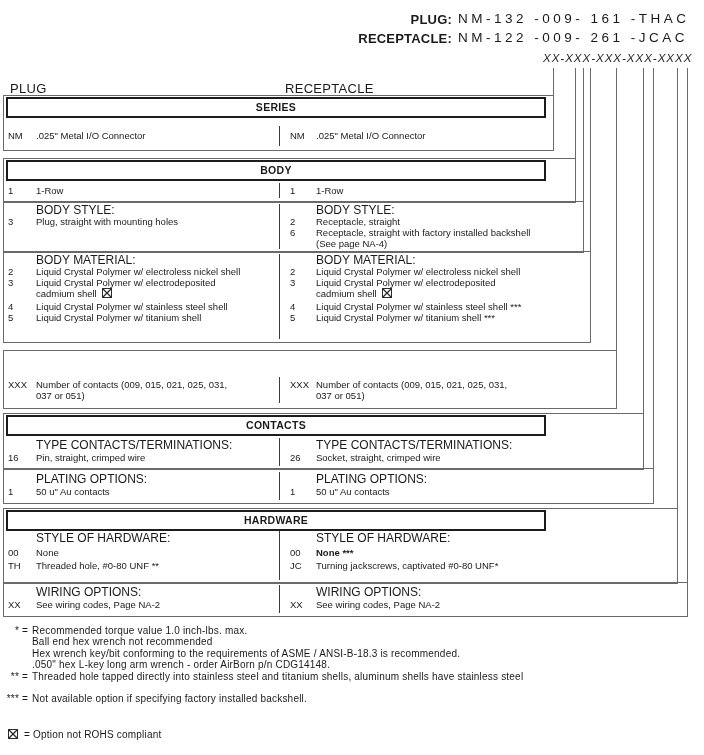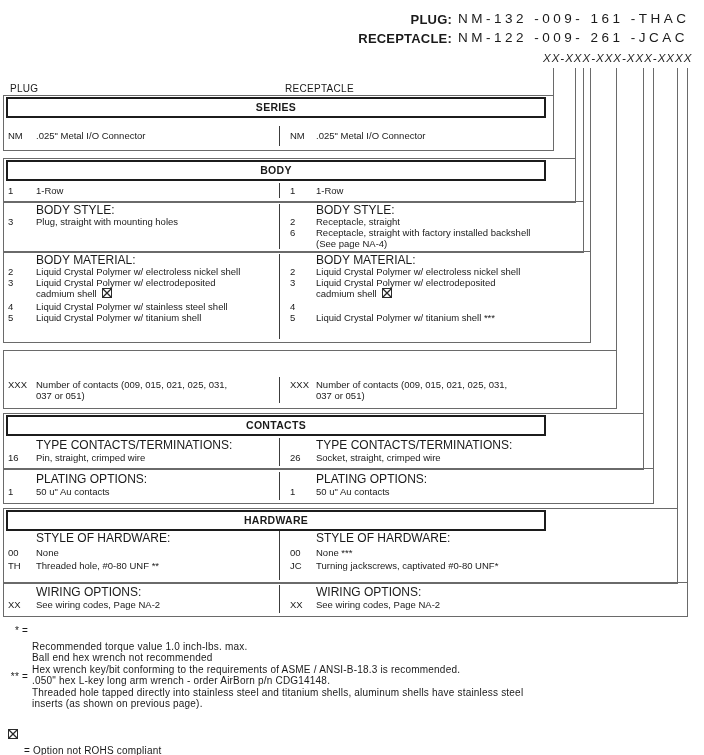--- a/index.html
+++ b/index.html
@@ -1,32 +1,32 @@
 <!DOCTYPE html>
 <html><head>
 <meta charset="utf-8">
 <style>
   html,body{margin:0;padding:0;background:#fff;}
   #page{position:relative;width:704px;height:755px;background:#fff;overflow:hidden;
         font-family:"Liberation Sans","DejaVu Sans",sans-serif;color:#1a1a1a;}
   .abs{position:absolute;white-space:nowrap;}
   .txt{font-size:9.5px;line-height:11px;}
   .lbl{font-size:12px;line-height:11px;}
-  .colhdr{font-size:10px;line-height:11px;letter-spacing:.3px;text-align:right;}
+  .colhdr{font-size:13px;line-height:11px;letter-spacing:.3px;text-align:right;}
   .pnlabel{font-size:13px;font-weight:bold;letter-spacing:.2px;text-align:right;}
   .pnvalue{font-size:13.5px;letter-spacing:3.5px;}
   .pnmask{font-size:11.5px;letter-spacing:1px;color:#222;}
   .groupbox{position:absolute;border:1px solid #6a6a6a;background:transparent;}
   .hdrbox{position:absolute;border:2px solid #1c1c1c;text-align:center;
           font-weight:bold;font-size:10.5px;line-height:17px;letter-spacing:.3px;background:#fff;}
   .vline{position:absolute;width:0;border-left:1px solid #6a6a6a;}
   .pipe{position:absolute;width:0;border-left:1px solid #3c3c3c;}
   .fnrow{position:absolute;white-space:nowrap;font-size:10px;line-height:11px;letter-spacing:.2px;}
   .fnmark{display:inline-block;width:26px;text-align:right;vertical-align:top;}
-  .fntext{display:inline-block;margin-left:4px;vertical-align:top;margin-top:16px;}
+  .fntext{display:inline-block;margin-left:4px;vertical-align:top;}
   .rohs-box{display:inline-block;width:8px;height:8px;border:1px solid #2a2a2a;margin-left:5px;
     vertical-align:-1px;
     background:
       linear-gradient(45deg,transparent 42%,#2a2a2a 46%,#2a2a2a 54%,transparent 58%),
       linear-gradient(-45deg,transparent 42%,#2a2a2a 46%,#2a2a2a 54%,transparent 58%);}
   .rohs-box.lead{margin-left:0;margin-right:2px;}
 </style>
 </head>
 <body>
 
@@ -108,20 +108,21 @@
   <div class="abs txt" style="left:36px;top:301px;">Liquid Crystal Polymer w/ stainless steel shell</div>
   <div class="abs txt" style="left:8px;top:312px;">5</div>
   <div class="abs txt" style="left:36px;top:312px;">Liquid Crystal Polymer w/ titanium shell</div>
 
   <div class="abs txt" style="left:290px;top:266px;">2</div>
   <div class="abs txt" style="left:316px;top:266px;">Liquid Crystal Polymer w/ electroless nickel shell</div>
   <div class="abs txt" style="left:290px;top:277px;">3</div>
   <div class="abs txt" style="left:316px;top:277px;">Liquid Crystal Polymer w/ electrodeposited</div>
   <div class="abs txt" style="left:316px;top:288px;"><span>cadmium shell</span><span class="rohs-box"></span></div>
   <div class="abs txt" style="left:290px;top:301px;">4</div>
+  <div class="abs txt" style="left:316px;top:301px;">Liquid Crystal Polymer w/ stainless steel shell ***</div>
   <div class="abs txt" style="left:290px;top:312px;">5</div>
   <div class="abs txt" style="left:316px;top:312px;">Liquid Crystal Polymer w/ titanium shell ***</div>
 
   <div class="abs txt" style="left:8px;top:379px;">XXX</div>
   <div class="abs txt" style="left:36px;top:379px;">Number of contacts (009, 015, 021, 025, 031,</div>
   <div class="abs txt" style="left:36px;top:390px;">037 or 051)</div>
   <div class="abs txt" style="left:290px;top:379px;">XXX</div>
   <div class="abs txt" style="left:316px;top:379px;">Number of contacts (009, 015, 021, 025, 031,</div>
   <div class="abs txt" style="left:316px;top:390px;">037 or 051)</div>
 
@@ -139,33 +140,33 @@
   <div class="abs txt" style="left:290px;top:486px;">1</div>
   <div class="abs txt" style="left:316px;top:486px;">50 u" Au contacts</div>
 
   <div class="abs lbl" style="left:36px;top:533px;">STYLE OF HARDWARE:</div>
   <div class="abs lbl" style="left:316px;top:533px;">STYLE OF HARDWARE:</div>
   <div class="abs txt" style="left:8px;top:547px;">00</div>
   <div class="abs txt" style="left:36px;top:547px;">None</div>
   <div class="abs txt" style="left:8px;top:560px;">TH</div>
   <div class="abs txt" style="left:36px;top:560px;">Threaded hole, #0-80 UNF  **</div>
   <div class="abs txt" style="left:290px;top:547px;">00</div>
-  <div class="abs txt" style="left:316px;top:547px;">None  ***</div>
+  <div class="abs txt" style="left:316px;top:547px;font-weight:bold;">None  ***</div>
   <div class="abs txt" style="left:290px;top:560px;">JC</div>
   <div class="abs txt" style="left:316px;top:560px;">Turning jackscrews, captivated #0-80 UNF*</div>
 
   <div class="abs lbl" style="left:36px;top:587px;">WIRING OPTIONS:</div>
   <div class="abs lbl" style="left:316px;top:587px;">WIRING OPTIONS:</div>
   <div class="abs txt" style="left:8px;top:599px;">XX</div>
   <div class="abs txt" style="left:36px;top:599px;">See wiring codes, Page NA-2</div>
   <div class="abs txt" style="left:290px;top:599px;">XX</div>
   <div class="abs txt" style="left:316px;top:599px;">See wiring codes, Page NA-2</div>
 
   <div class="fnrow" style="left:2px;top:625px;"><span class="fnmark">* =</span><span class="fntext">Recommended torque value 1.0 inch-lbs. max.</span></div>
   <div class="fnrow" style="left:2px;top:636px;"><span class="fnmark"></span><span class="fntext">Ball end hex wrench not recommended</span></div>
   <div class="fnrow" style="left:2px;top:648px;"><span class="fnmark"></span><span class="fntext">Hex wrench key/bit conforming to the requirements of ASME / ANSI-B-18.3 is recommended.</span></div>
   <div class="fnrow" style="left:2px;top:659px;"><span class="fnmark"></span><span class="fntext">.050" hex L-key long arm wrench - order AirBorn p/n CDG14148.</span></div>
   <div class="fnrow" style="left:2px;top:671px;"><span class="fnmark">** =</span><span class="fntext">Threaded hole tapped directly into stainless steel and titanium shells, aluminum shells have stainless steel</span></div>
-  <div class="fnrow" style="left:2px;top:682px;"><span class="fnmark"></span><span class="fntext">inserts (as shown on previous page).</span></div>
+  <div class="fnrow" style="left:2px;top:693px;"><span class="fnmark">*** =</span><span class="fntext">Not available option if specifying factory installed backshell.</span></div>
 
   <div class="fnrow" style="left:8px;top:729px;"><span class="rohs-box lead"></span><span class="fntext">= Option not ROHS compliant</span></div>
 
 </div>
 
 </body></html>

